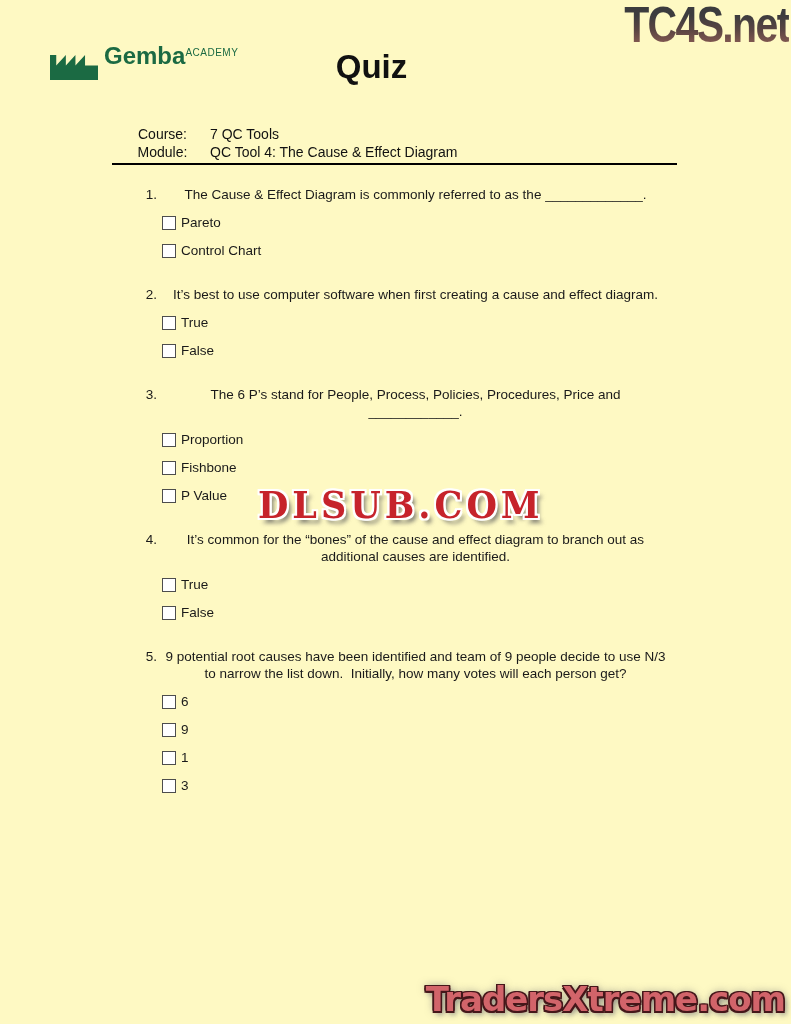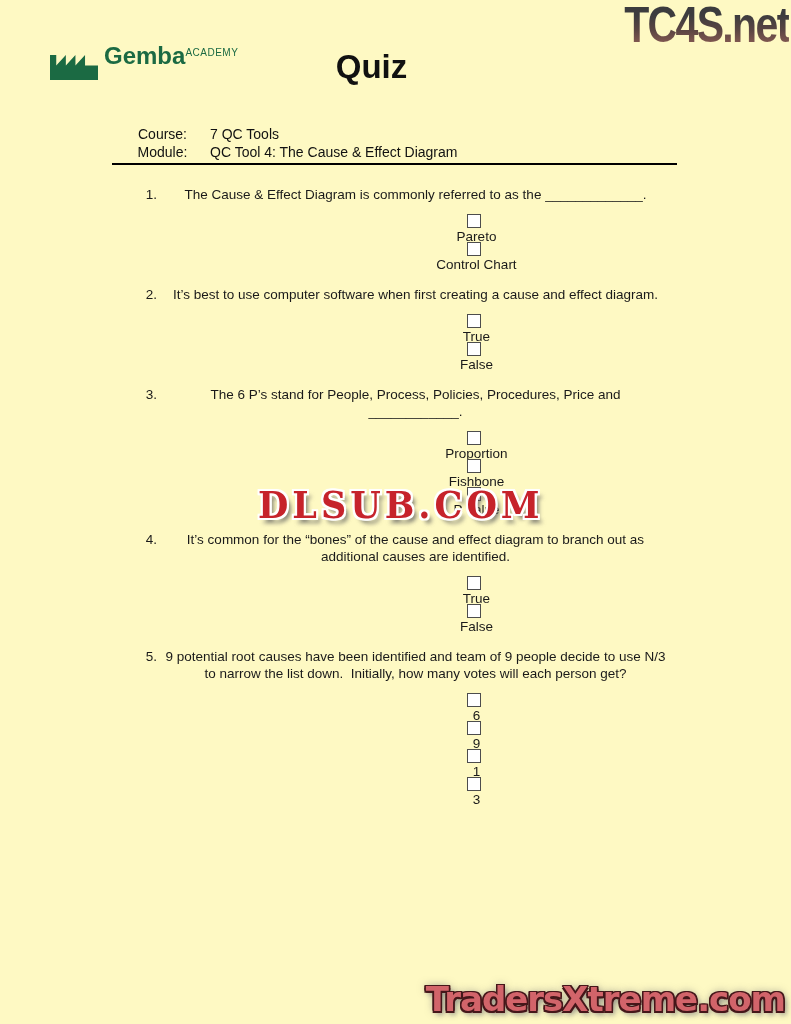--- a/index.html
+++ b/index.html
@@ -50,21 +50,21 @@
   .meta-label{width:95px;}
   .meta-rule{width:565px;border:none;border-top:2px solid #000;margin:2px 0 0 -3px;}
 
   
   .questions{margin:21px 0 0 140px;}
   .question{margin-bottom:27px;}
   .q-head{display:flex;font-size:13.5px;line-height:17px;}
   .q-num{width:23px;flex:none;}
   .q-text{width:505px;white-space:pre-wrap;}
   .options{margin-top:11px;margin-left:22px;}
-  .option{display:flex;align-items:center;height:17px;margin-bottom:11px;flex-direction:column;}
+  .option{display:flex;align-items:center;height:17px;margin-bottom:11px;}
   .cb{
     display:inline-block;flex:none;
     width:12px;height:12px;
     border:1px solid #4d4d4d;
     background:#fff;
     margin-right:5px;
   }
   .opt-label{font-size:13.5px;line-height:17px;}
 
   

